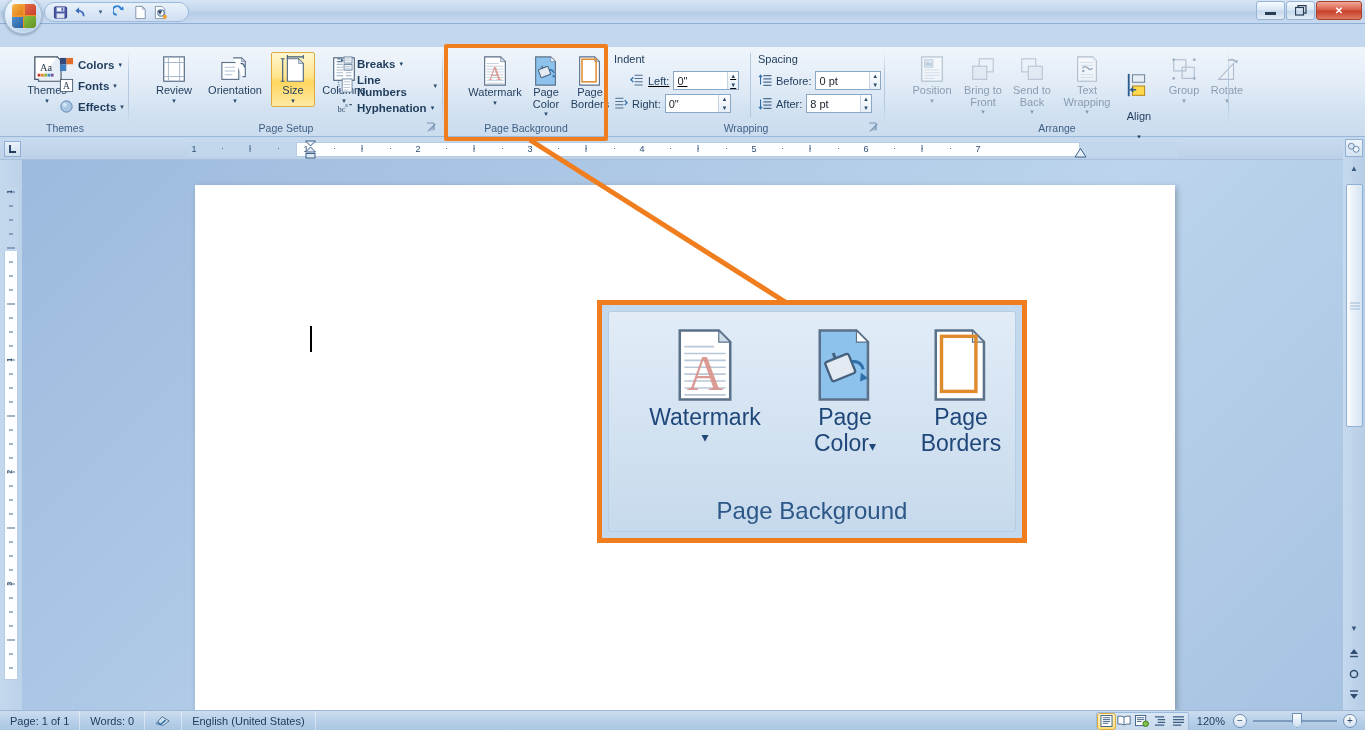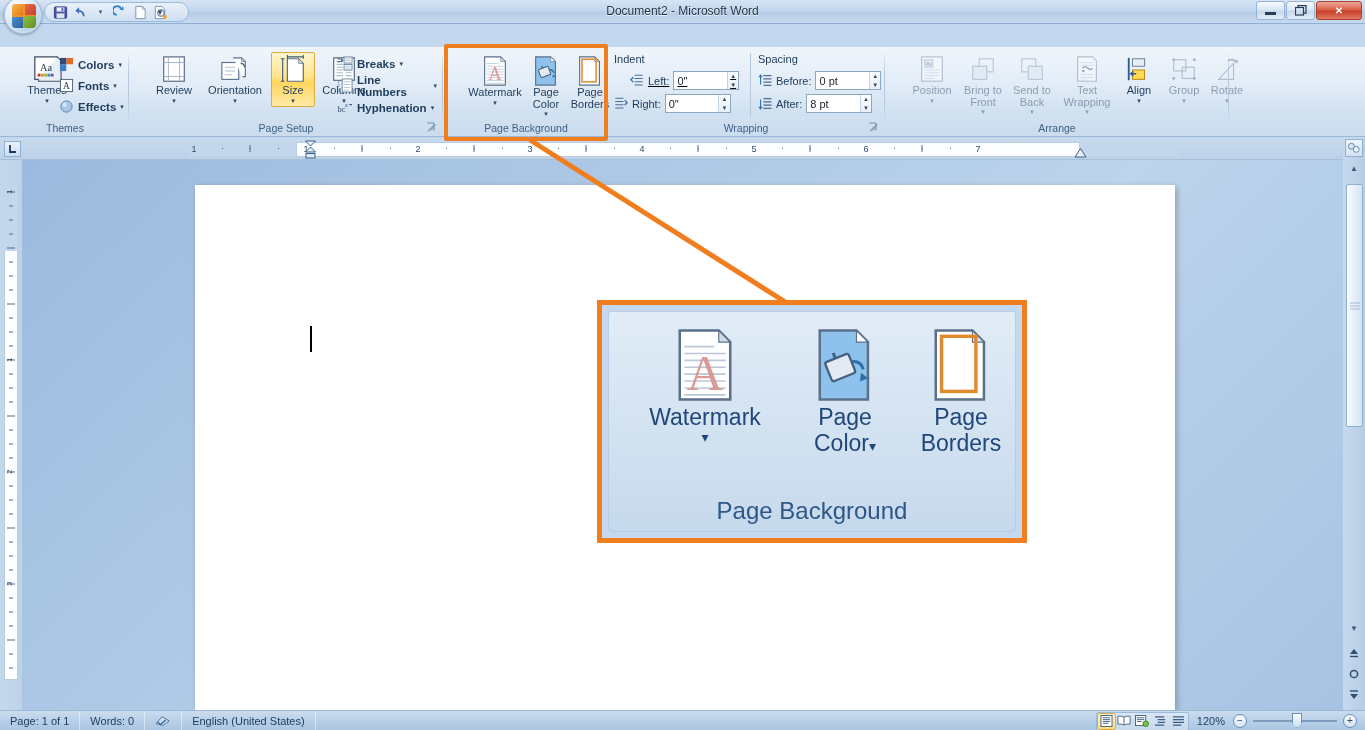--- a/index.html
+++ b/index.html
@@ -377,21 +377,20 @@
         <svg width="15" height="15" viewBox="0 0 16 16">
           <path d="M2.5 1.5 h7 l3 3 v10 h-10 z" fill="#fdfefe" stroke="#7f93ab"></path>
           <circle cx="8.5" cy="8.5" r="3.4" fill="none" stroke="#5b7ea8" stroke-width="1.2"></circle>
           <path d="M11 11 L13.6 13.6" stroke="#5b7ea8" stroke-width="1.6"></path>
           <circle cx="12.6" cy="12.6" r="2.2" fill="#f0a22e"></circle>
         </svg>
       </div>
     </div>
     <div class="qat-more">▾</div>
 
-    <div class="title-text">Document2 - Microsoft Word</div>
 
     <div class="wincontrols">
       <div class="wc">
           <i class="min-gl"></i>
         </div>
       <div class="wc">
         <svg width="12" height="11" viewBox="0 0 12 11">
           <rect x="0.5" y="2.5" width="8" height="7.5" fill="none" stroke="#2a3d54" stroke-width="1.2"></rect>
           <path d="M3 2.5 V0.6 h8 v7.5 h-2" fill="none" stroke="#2a3d54" stroke-width="1.2"></path>
         </svg>
@@ -748,21 +747,21 @@
                 <path d="M8 8h14 M8 11h14 M8 21h14 M8 24h14 M8 27h9"></path>
               </g>
             <path d="M10 14 q3-3 6 0 q3 3 5 0" stroke="#3a5a7c" stroke-width="1.6" fill="none"></path>
             <circle cx="11" cy="17" r="1.4" fill="#3a5a7c"></circle>
           </svg>
         </span>
         <span class="lbl">Text Wrapping</span>
         <span class="caret">▾</span>
       </div>
 
-      <div class="bigbtn" style="left:214px;top:4px;width:42px;">
+      <div class="bigbtn" style="left:214px;top:20px;width:42px;gap:10px;">
         <span class="ic">
           <svg width="28" height="30" viewBox="0 0 30 32">
             <path d="M4 3 v24" stroke="#2b5b8e" stroke-width="2"></path>
             <rect x="8" y="4" width="13" height="8" fill="#e8eef5" stroke="#6d8299" stroke-width="1.1"></rect>
             <rect x="8" y="16" width="13" height="10" fill="#ffd84d" stroke="#b58a1e" stroke-width="1.1"></rect>
             <path d="M12 20 L7 20 M9 17.5 L6 20 L9 22.5" stroke="#2b5b8e" stroke-width="1.4" fill="none"></path>
           </svg>
         </span>
         <span class="lbl">Align</span>
         <span class="caret">▾</span>

